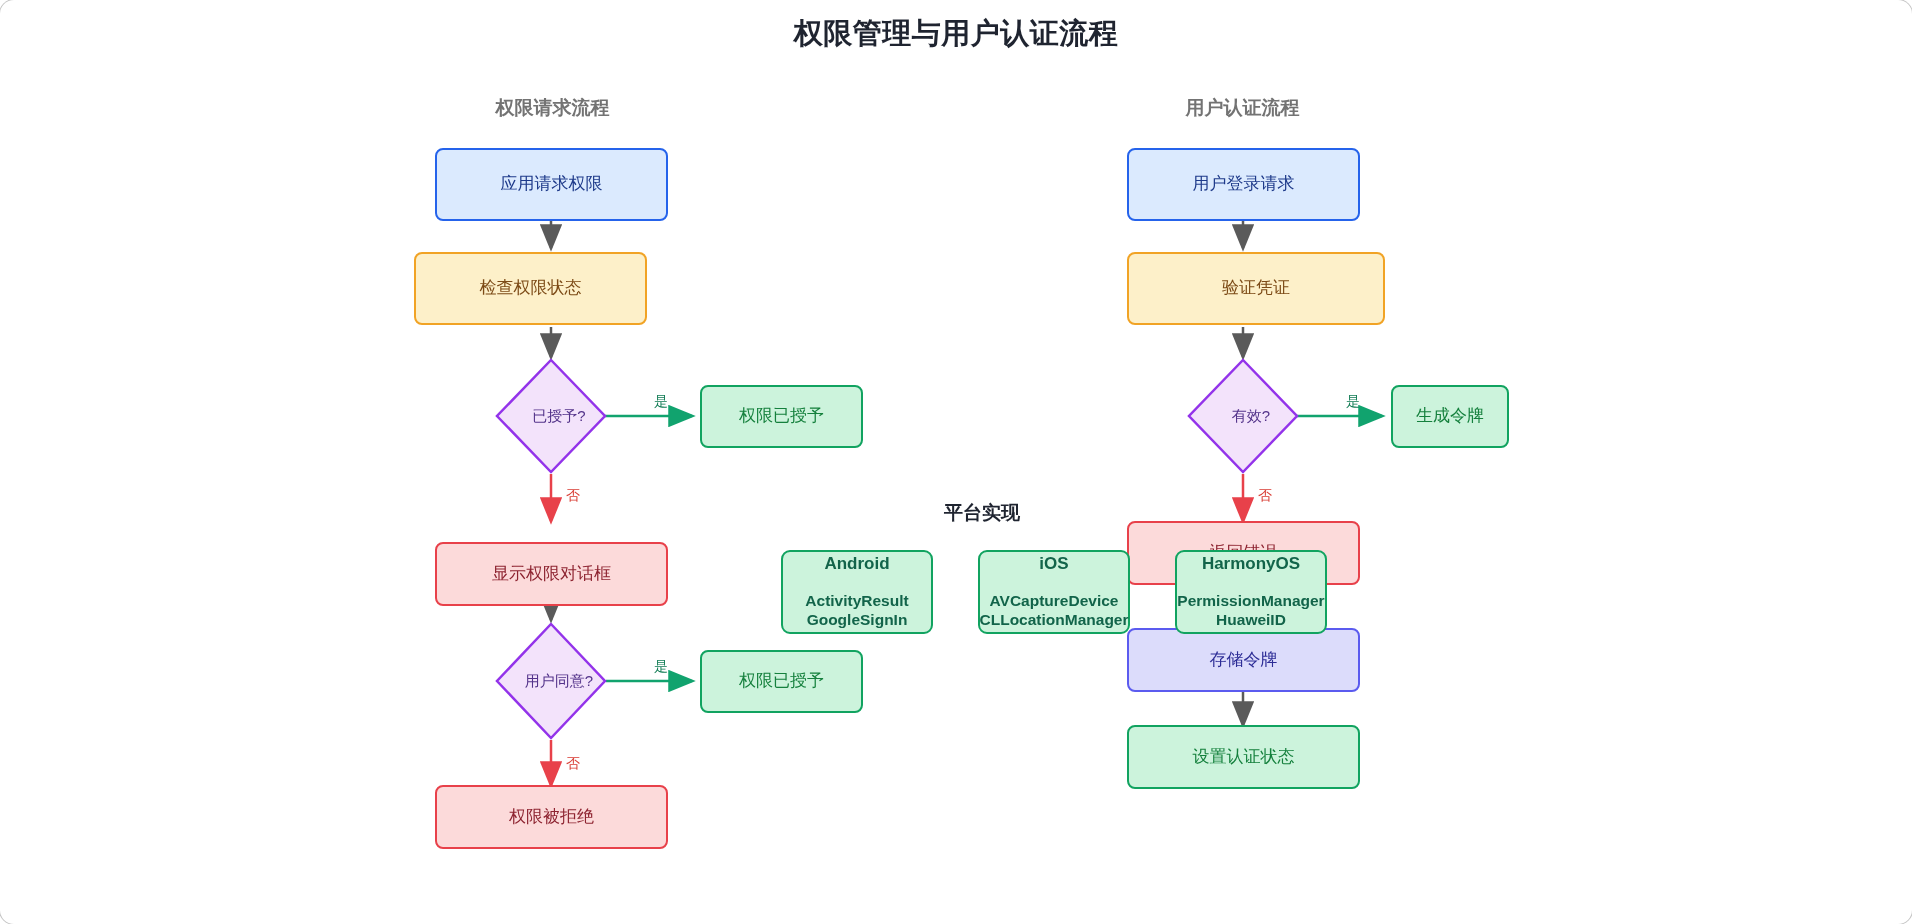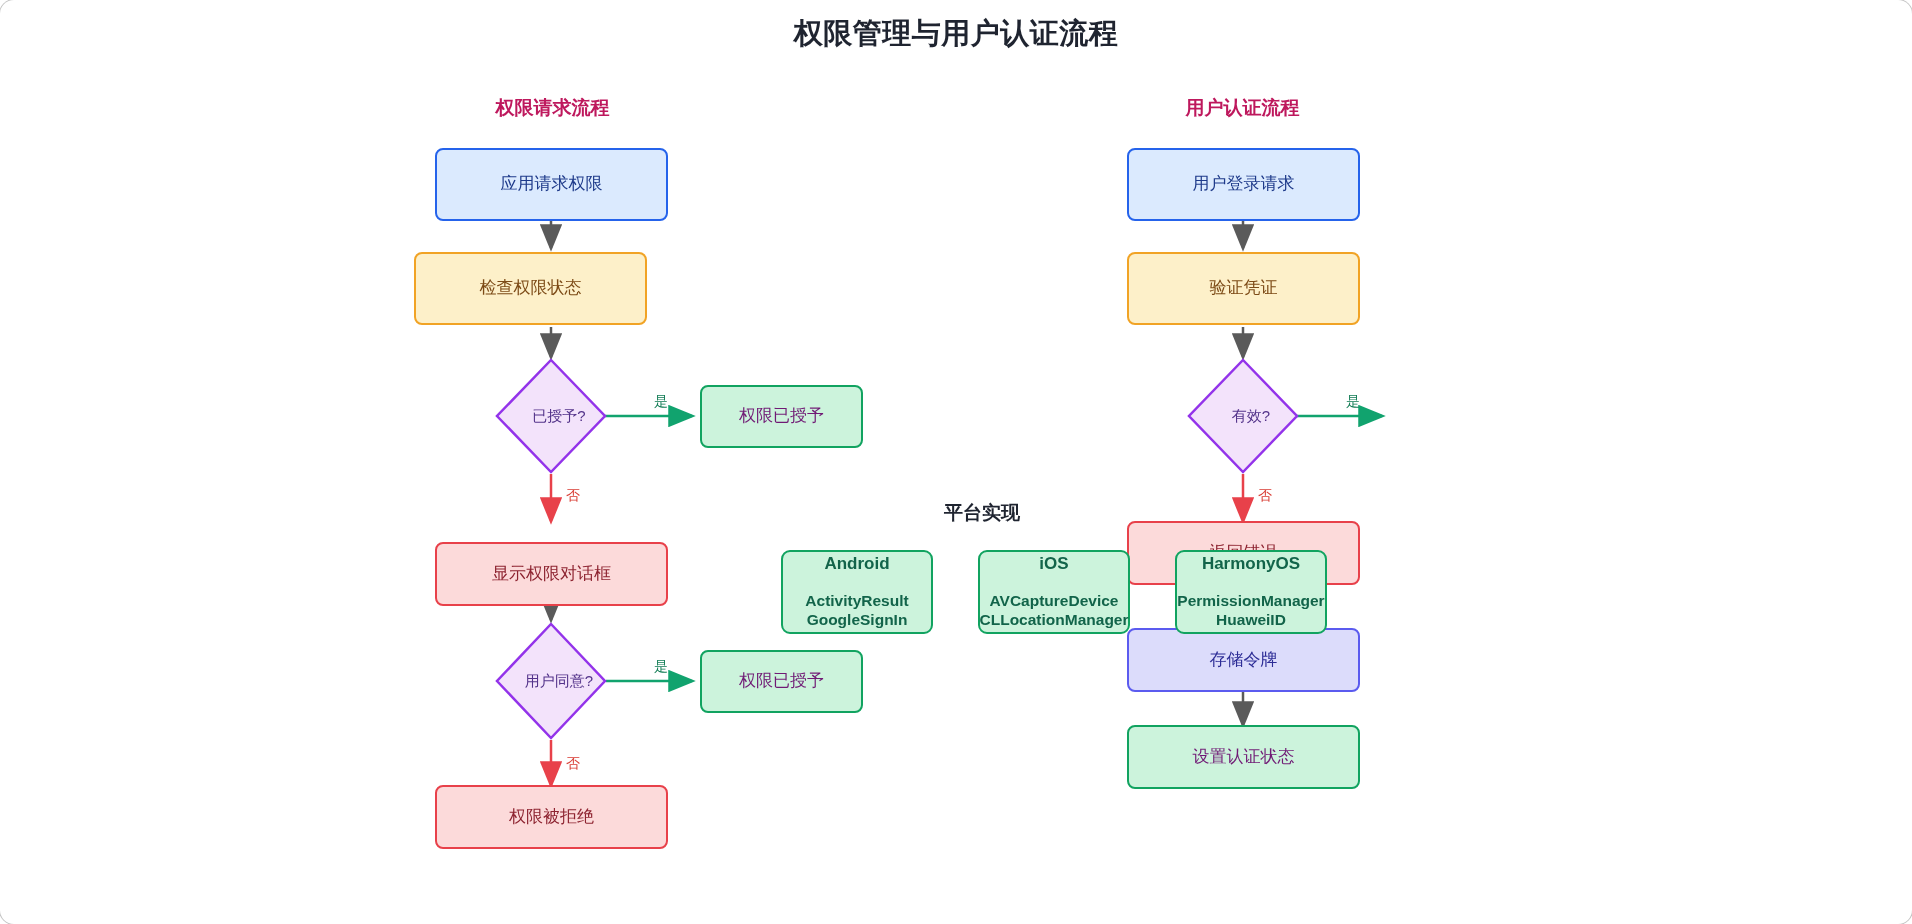--- a/index.html
+++ b/index.html
@@ -43,40 +43,40 @@
     color: #1f2430;
     letter-spacing: 0.5px;
   }
   .subgraph-title {
     position: absolute;
     text-align: center;
     font-size: 19px;
     font-weight: bold;
     white-space: nowrap;
   }
-  .sg-blue { color: #be185d; }
+  .sg-blue { color: #737373; }
   .sg-dark { color: #1f2430; }
 
   
   .node {
     position: absolute;
     box-sizing: border-box;
     border-radius: 8px;
     border-width: 2.5px;
     border-style: solid;
     display: flex;
     align-items: center;
     justify-content: center;
     text-align: center;
     font-size: 17px;
     line-height: 1.35;
   }
   .n-blue   { background: #dbeafe; border-color: #2563eb; color: #1e3a8a; }
   .n-yellow { background: #fdf0c9; border-color: #f1a325; color: #7c4a16; }
-  .n-green  { background: #ccf3dc; border-color: #11a360; color: #701a75; }
+  .n-green  { background: #ccf3dc; border-color: #11a360; color: #15803d; }
   .n-red    { background: #fcdada; border-color: #e8414a; color: #8d2330; }
   .n-purple { background: #dcdcfb; border-color: #5b5bef; color: #2d2d96; }
 
   
   .plat-card {
     position: absolute;
     box-sizing: border-box;
     border-radius: 9px;
     border: 2.5px solid #11a360;
     background: #ccf3dc;
@@ -215,29 +215,30 @@
 
     <div class="node n-red z-node" style="left:435px; top:785px; width:233px; height:64px;">权限被拒绝</div>
 
     <div class="edge-label lbl-yes z-node" style="left:654px; top:393px;">是</div>
     <div class="edge-label lbl-no z-node" style="left:566px; top:487px;">否</div>
     <div class="edge-label lbl-yes z-node" style="left:654px; top:658px;">是</div>
     <div class="edge-label lbl-no z-node" style="left:566px; top:755px;">否</div>
 
     <div class="node n-blue z-node" style="left:1127px; top:148px; width:233px; height:73px;">用户登录请求</div>
 
-    <div class="node n-yellow z-node" style="left:1127px; top:252px; width:233px; height:73px;">验证凭证</div>
+    <div class="node n-yellow z-node" style="left:1127px; top:252px; width:258px; height:73px;">验证凭证</div>
 
     <div class="diamond-wrap z-node" style="left:1186px; top:357px; width:114px; height:118px;">
       <svg class="diamond-shape" viewBox="0 0 114 118" xmlns="http://www.w3.org/2000/svg">
         <polygon points="57,3 111,59 57,115 3,59" fill="#f3e3fb" stroke="#9333ea" stroke-width="2.5"></polygon>
       </svg>
       <div class="diamond-label">有效?</div>
     </div>
 
+    <div class="node n-green z-node" style="left:1391px; top:385px; width:118px; height:63px;">生成令牌</div>
 
     <div class="node n-red z-node" style="left:1127px; top:521px; width:233px; height:64px;">返回错误</div>
 
     <div class="node n-purple z-node" style="left:1127px; top:628px; width:233px; height:64px;">存储令牌</div>
 
     <div class="node n-green z-node" style="left:1127px; top:725px; width:233px; height:64px;">设置认证状态</div>
 
     <div class="edge-label lbl-yes z-node" style="left:1346px; top:393px;">是</div>
     <div class="edge-label lbl-no z-node" style="left:1258px; top:487px;">否</div>
 

